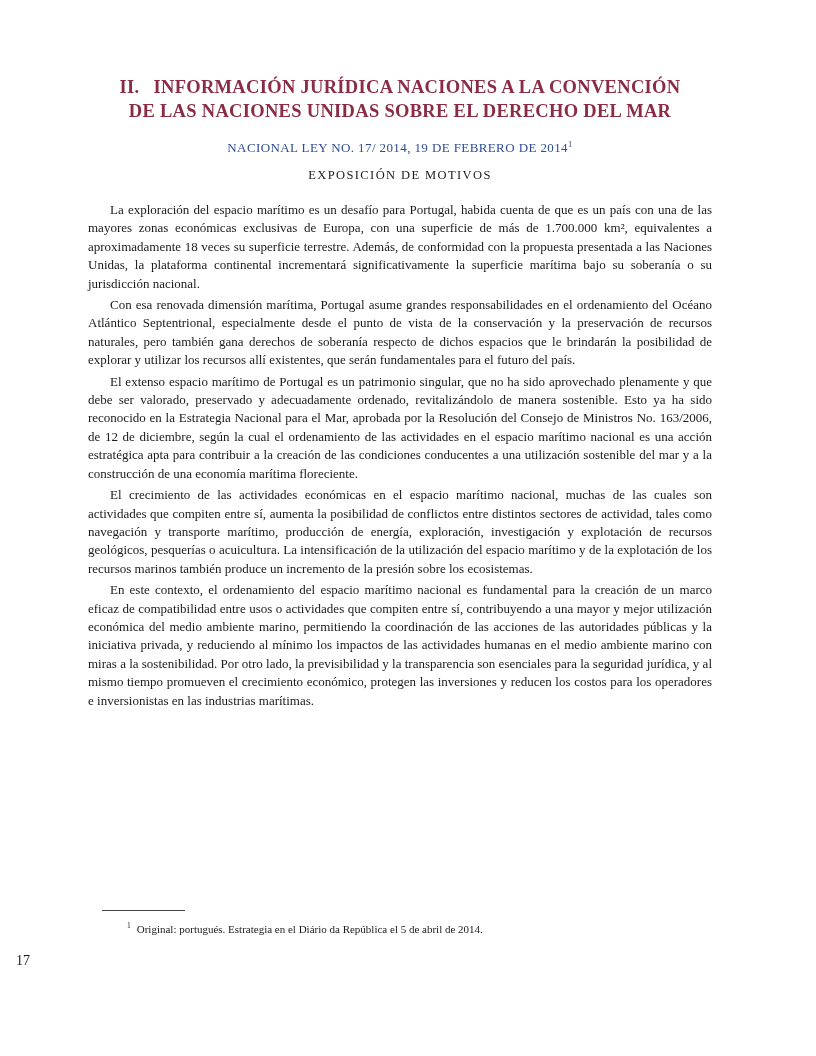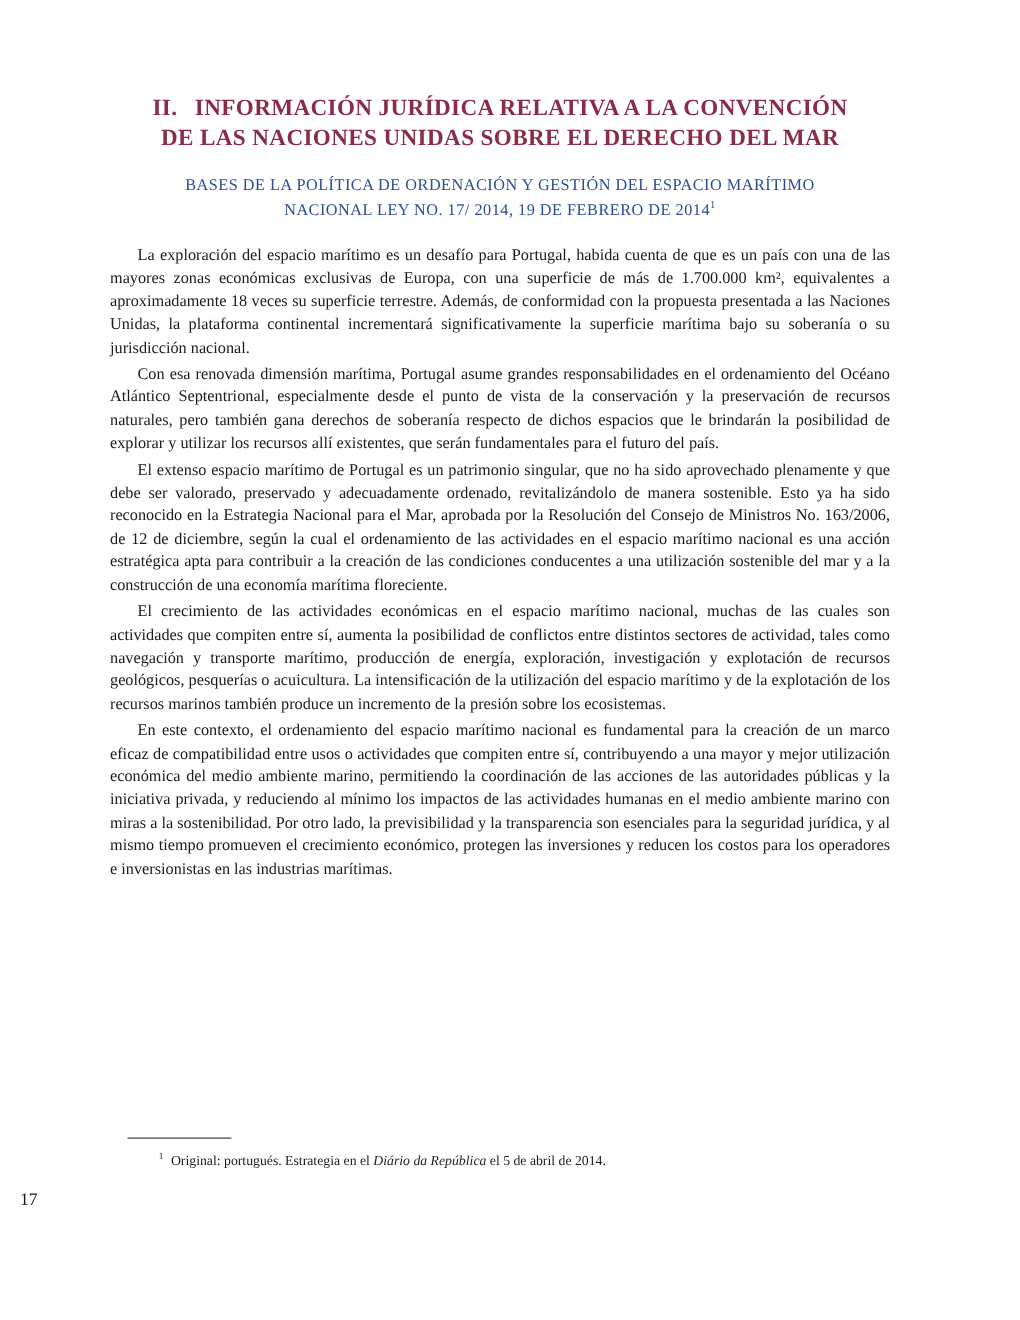--- a/index.html
+++ b/index.html
@@ -96,46 +96,46 @@
     width:560px;
     font-size:11px;
     line-height:15px;
   }
   .footnote sup{
     font-size:7.5px;
     vertical-align:super;
     line-height:0;
     margin-right:6px;
   }
-  .footnote .journal{ font-style:italic; }
+  .footnote .journal{ }
   .page-number{
     position:absolute;
     left:16px; top:953px;
     width:100%;
     font-size:14px;
   }
 </style>
 </head>
 <body>
 
 <div class="page">
   <div class="content">
 
     <div class="section-heading">
-      <div><span class="num-gap">II.</span><span>INFORMACIÓN JURÍDICA RELATIVA A LA CONVENCIÓN</span></div>
+      <div><span class="num-gap">II.</span><span>INFORMACIÓN JURÍDICA NACIONES A LA CONVENCIÓN</span></div>
       <div>DE LAS NACIONES UNIDAS SOBRE EL DERECHO DEL MAR</div>
     </div>
 
 
 
     <div class="law-title">
-      <div>BASES DE LA POLÍTICA DE ORDENACIÓN Y GESTIÓN DEL ESPACIO MARÍTIMO</div>
       <div><span>NACIONAL LEY NO. 17/ 2014, 19 DE FEBRERO DE 2014</span><sup>1</sup></div>
     </div>
 
+    <div class="exposition-heading">EXPOSICIÓN DE MOTIVOS</div>
 
     <div class="body-text">
       <p>La exploración del espacio marítimo es un desafío para Portugal, habida cuenta de que es un país con una de las mayores zonas económicas exclusivas de Europa, con una superficie de más de 1.700.000 km², equivalentes a aproximadamente 18 veces su superficie terrestre. Además, de conformidad con la propuesta presentada a las Naciones Unidas, la plataforma continental incrementará significativamente la superficie marítima bajo su soberanía o su jurisdicción nacional.</p>
       <p>Con esa renovada dimensión marítima, Portugal asume grandes responsabilidades en el ordenamiento del Océano Atlántico Septentrional, especialmente desde el punto de vista de la conservación y la preservación de recursos naturales, pero también gana derechos de soberanía respecto de dichos espacios que le brindarán la posibilidad de explorar y utilizar los recursos allí existentes, que serán fundamentales para el futuro del país.</p>
       <p>El extenso espacio marítimo de Portugal es un patrimonio singular, que no ha sido aprovechado plenamente y que debe ser valorado, preservado y adecuadamente ordenado, revitalizándolo de manera sostenible. Esto ya ha sido reconocido en la Estrategia Nacional para el Mar, aprobada por la Resolución del Consejo de Ministros No. 163/2006, de 12 de diciembre, según la cual el ordenamiento de las actividades en el espacio marítimo nacional es una acción estratégica apta para contribuir a la creación de las condiciones conducentes a una utilización sostenible del mar y a la construcción de una economía marítima floreciente.</p>
       <p>El crecimiento de las actividades económicas en el espacio marítimo nacional, muchas de las cuales son actividades que compiten entre sí, aumenta la posibilidad de conflictos entre distintos sectores de actividad, tales como navegación y transporte marítimo, producción de energía, exploración, investigación y explotación de recursos geológicos, pesquerías o acuicultura. La intensificación de la utilización del espacio marítimo y de la explotación de los recursos marinos también produce un incremento de la presión sobre los ecosistemas.</p>
       <p>En este contexto, el ordenamiento del espacio marítimo nacional es fundamental para la creación de un marco eficaz de compatibilidad entre usos o actividades que compiten entre sí, contribuyendo a una mayor y mejor utilización económica del medio ambiente marino, permitiendo la coordinación de las acciones de las autoridades públicas y la iniciativa privada, y reduciendo al mínimo los impactos de las actividades humanas en el medio ambiente marino con miras a la sostenibilidad. Por otro lado, la previsibilidad y la transparencia son esenciales para la seguridad jurídica, y al mismo tiempo promueven el crecimiento económico, protegen las inversiones y reducen los costos para los operadores e inversionistas en las industrias marítimas.</p>
     </div>
 
   </div>

